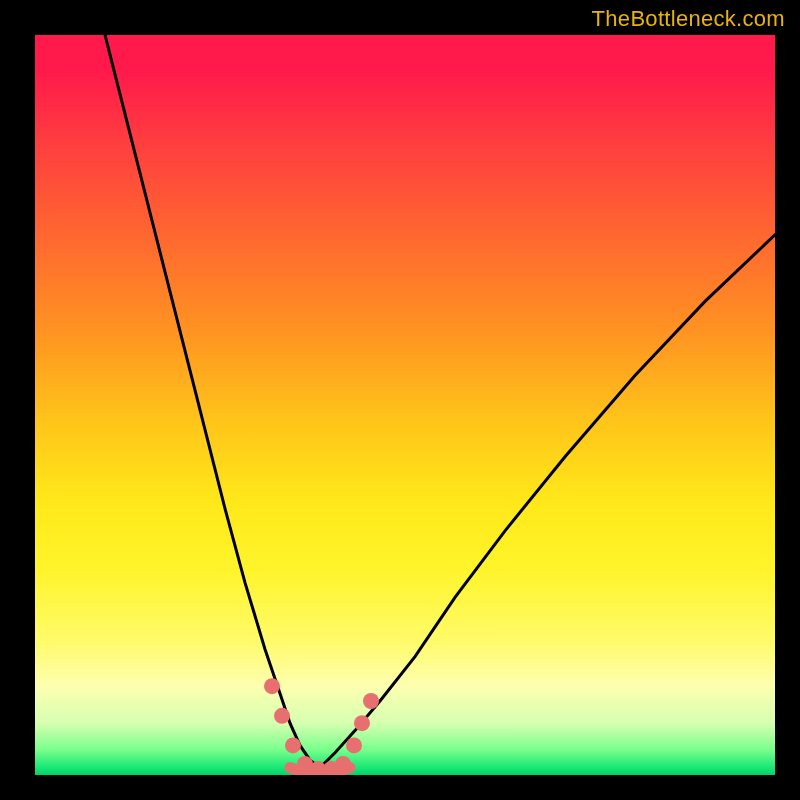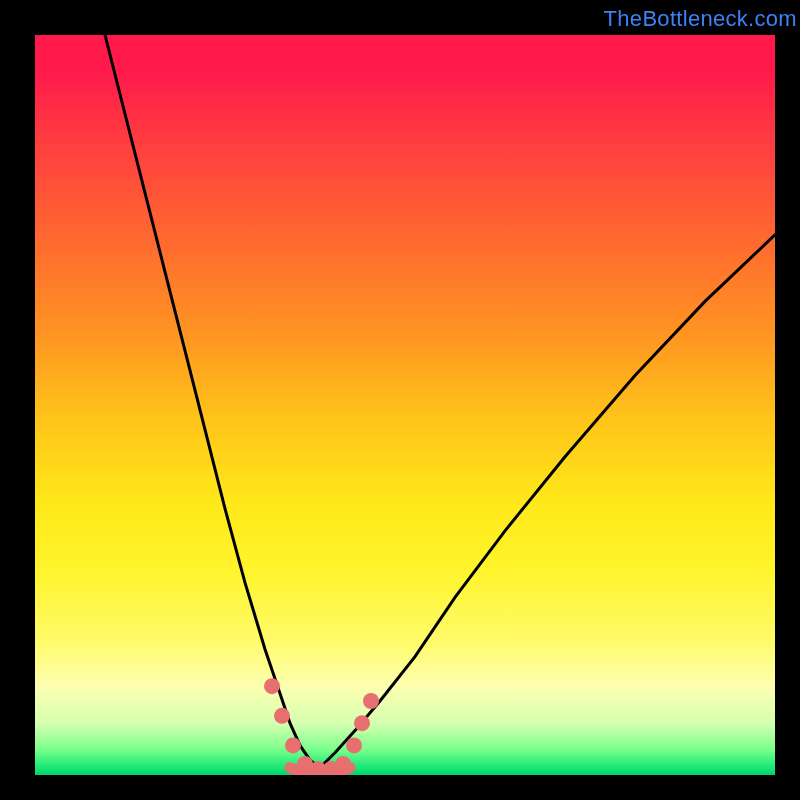--- a/index.html
+++ b/index.html
@@ -54,22 +54,22 @@
   .curves {
     position: absolute;
     left: 0;
     top: 0;
     width: 740px;
     height: 740px;
   }
   .watermark {
     position: absolute;
     top: 6px;
-    right: 3px;
-    color: #3b82f6;
+    right: 15px;
+    color: #eab308;
     font-size: 22px;
     font-weight: 500;
     letter-spacing: 0.3px;
     user-select: none;
   }
 </style>
 </head>
 <body>
 
 <div class="frame">

